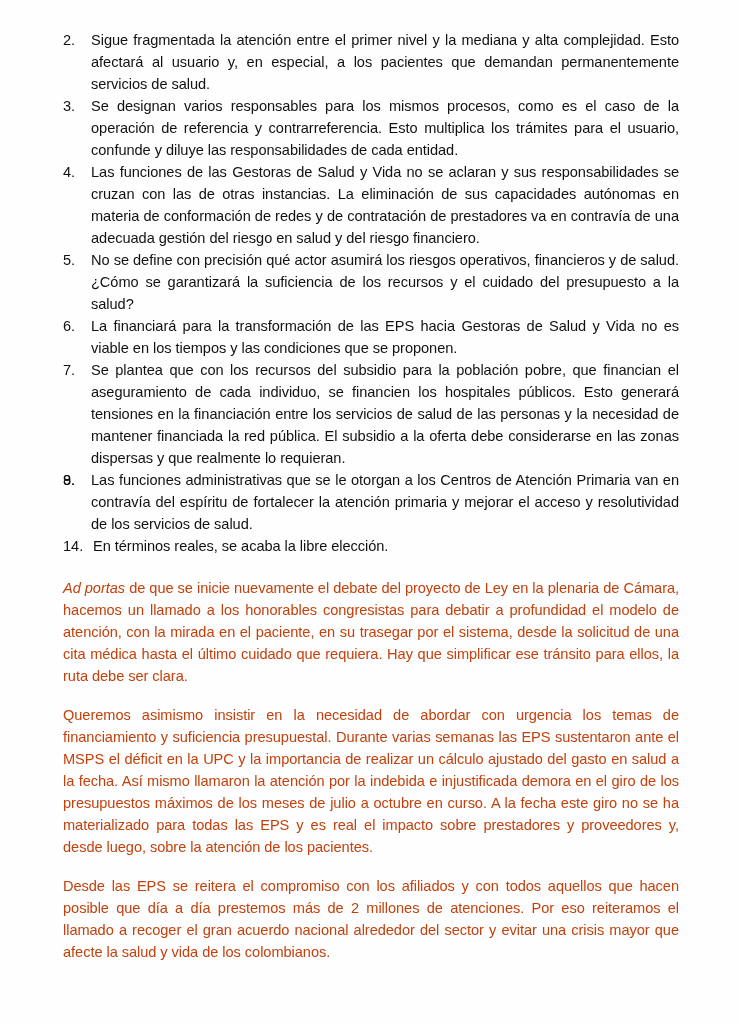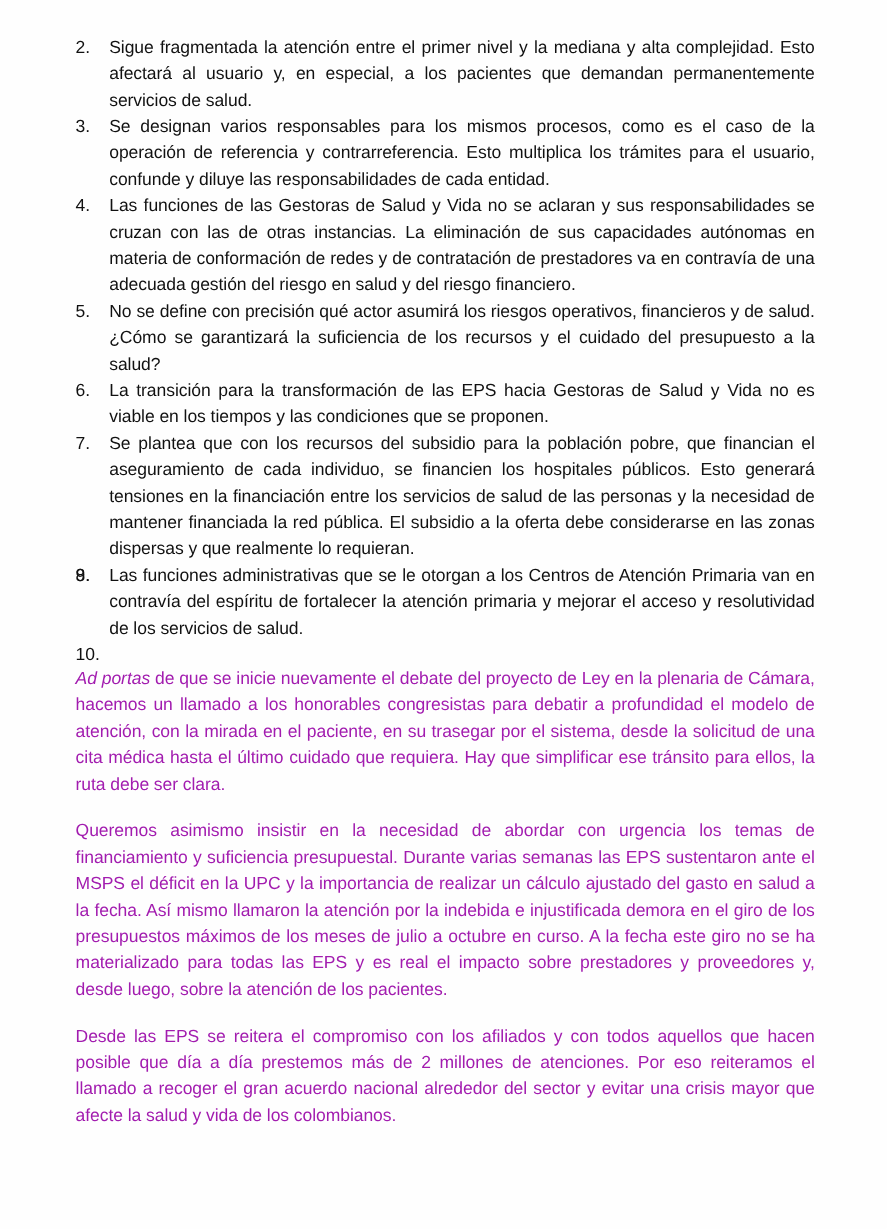--- a/index.html
+++ b/index.html
@@ -62,21 +62,21 @@
 
   
   .para-block {
     margin-top: 20px;
   }
   .paragraph {
     text-align: justify;
     text-justify: inter-word;
     font-size: 14.6px;
     line-height: 22px;
-    color: #a21caf;
+    color: #c2410c;
     margin: 12px 0 17px 0;
     letter-spacing: -0.05px;
   }
   .paragraph:last-child {
     margin-bottom: 0;
   }
   .italic-lead {
     font-style: italic;
   }
 </style>
@@ -84,25 +84,25 @@
 <body>
 
 <div class="page">
   <div class="content">
 
     <ol class="numbered-list" id="numbered-list">
         <li class="list-item"><span class="marker">2.</span><span>Sigue fragmentada la atención entre el primer nivel y la mediana y alta complejidad. Esto afectará al usuario y, en especial, a los pacientes que demandan permanentemente servicios de salud.</span></li>
         <li class="list-item"><span class="marker">3.</span><span>Se designan varios responsables para los mismos procesos, como es el caso de la operación de referencia y contrarreferencia. Esto multiplica los trámites para el usuario, confunde y diluye las responsabilidades de cada entidad.</span></li>
         <li class="list-item"><span class="marker">4.</span><span>Las funciones de las Gestoras de Salud y Vida no se aclaran y sus responsabilidades se cruzan con las de otras instancias. La eliminación de sus capacidades autónomas en materia de conformación de redes y de contratación de prestadores va en contravía de una adecuada gestión del riesgo en salud y del riesgo financiero.</span></li>
         <li class="list-item"><span class="marker">5.</span><span>No se define con precisión qué actor asumirá los riesgos operativos, financieros y de salud. ¿Cómo se garantizará la suficiencia de los recursos y el cuidado del presupuesto a la salud?</span></li>
-        <li class="list-item"><span class="marker">6.</span><span>La transición para la transformación de las EPS hacia Gestoras de Salud y Vida no es viable en los tiempos y las condiciones que se proponen.</span></li>
+        <li class="list-item"><span class="marker">6.</span><span>La financiará para la transformación de las EPS hacia Gestoras de Salud y Vida no es viable en los tiempos y las condiciones que se proponen.</span></li>
         <li class="list-item"><span class="marker">7.</span><span>Se plantea que con los recursos del subsidio para la población pobre, que financian el aseguramiento de cada individuo, se financien los hospitales públicos. Esto generará tensiones en la financiación entre los servicios de salud de las personas y la necesidad de mantener financiada la red pública. El subsidio a la oferta debe considerarse en las zonas dispersas y que realmente lo requieran.</span></li>
         <li class="list-item"><span class="marker">8.</span></li>
         <li class="list-item"><span class="marker">9.</span><span>Las funciones administrativas que se le otorgan a los Centros de Atención Primaria van en contravía del espíritu de fortalecer la atención primaria y mejorar el acceso y resolutividad de los servicios de salud.</span></li>
-        <li class="list-item wide-marker"><span class="marker">10.</span></li>
+        <li class="list-item wide-marker"><span class="marker">14.</span><span>En términos reales, se acaba la libre elección.</span></li>
       </ol>
 
     <div class="para-block" id="paragraph-block">
         <p class="paragraph"><em class="italic-lead">Ad portas</em><span> de que se inicie nuevamente el debate del proyecto de Ley en la plenaria de Cámara, hacemos un llamado a los honorables congresistas para debatir a profundidad el modelo de atención, con la mirada en el paciente, en su trasegar por el sistema, desde la solicitud de una cita médica hasta el último cuidado que requiera. Hay que simplificar ese tránsito para ellos, la ruta debe ser clara.</span></p>
         <p class="paragraph"><span>Queremos asimismo insistir en la necesidad de abordar con urgencia los temas de financiamiento y suficiencia presupuestal. Durante varias semanas las EPS sustentaron ante el MSPS el déficit en la UPC y la importancia de realizar un cálculo ajustado del gasto en salud a la fecha.  Así mismo llamaron la atención por la indebida e injustificada demora en el giro de los presupuestos máximos de los meses de julio a octubre en curso. A la fecha este giro no se ha materializado para todas las EPS y es real el impacto sobre prestadores y proveedores y, desde luego, sobre la atención de los pacientes.</span></p>
         <p class="paragraph"><span>Desde las EPS se reitera el compromiso con los afiliados y con todos aquellos que hacen posible que día a día prestemos más de 2 millones de atenciones. Por eso reiteramos el llamado a recoger el gran acuerdo nacional alrededor del sector y evitar una crisis mayor que afecte la salud y vida de los colombianos.</span></p>
       </div>
 
   </div>
 </div>

